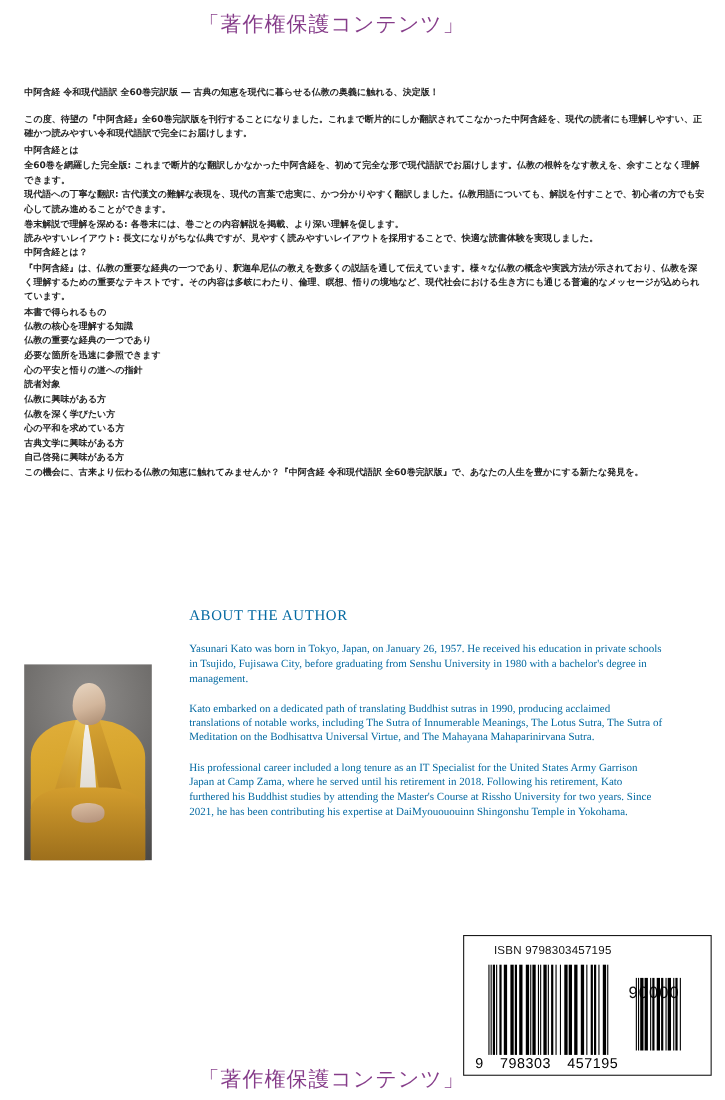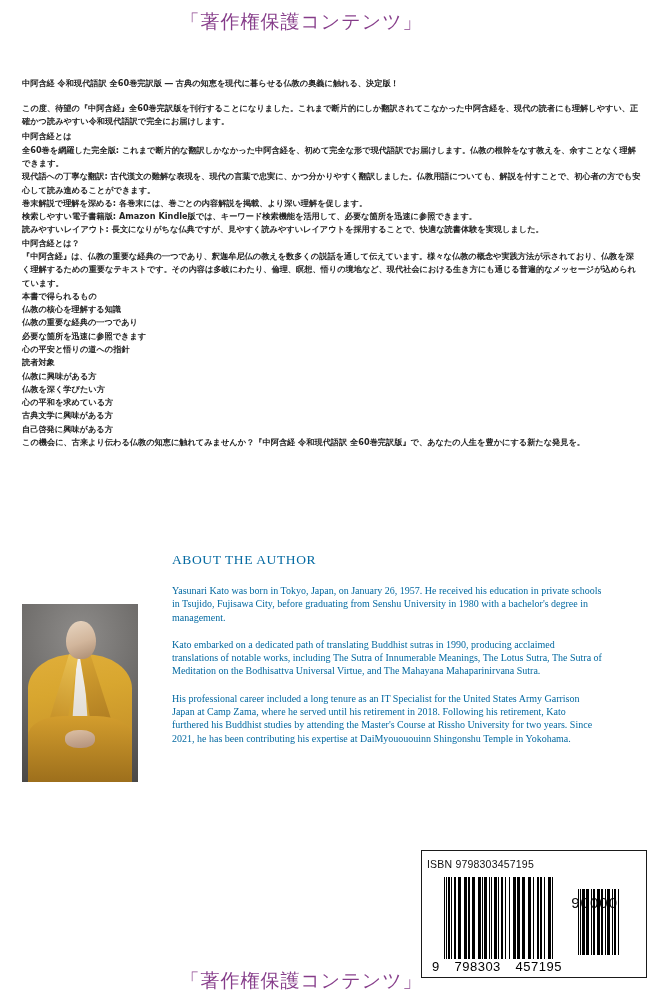--- a/index.html
+++ b/index.html
@@ -186,21 +186,21 @@
     top: 850px;
     width: 226px;
     height: 128px;
     background: #ffffff;
     border: 1px solid #1a1a1a;
     box-sizing: border-box;
     z-index: 20;
   }
   #isbn-text {
     position: absolute;
-    left: 5px;
+    left: 27px;
     top: 7px;
     font-family: "Liberation Sans", sans-serif;
     font-size: 10.5px;
     color: #111;
     letter-spacing: 0.2px;
     white-space: nowrap;
   }
   #price-code {
     position: absolute;
     right: 28px;
@@ -255,21 +255,20 @@
 
     <p class="jp-headline">中阿含経 令和現代語訳 全60巻完訳版 ― 古典の知恵を現代に暮らせる仏教の奥義に触れる、決定版！</p>
 
     <p class="jp-para">この度、待望の『中阿含経』全60巻完訳版を刊行することになりました。これまで断片的にしか翻訳されてこなかった中阿含経を、現代の読者にも理解しやすい、正確かつ読みやすい令和現代語訳で完全にお届けします。</p>
 
     <p class="jp-heading">中阿含経とは</p>
 
     <p class="jp-line">全60巻を網羅した完全版: これまで断片的な翻訳しかなかった中阿含経を、初めて完全な形で現代語訳でお届けします。仏教の根幹をなす教えを、余すことなく理解できます。</p>
     <p class="jp-line">現代語への丁寧な翻訳: 古代漢文の難解な表現を、現代の言葉で忠実に、かつ分かりやすく翻訳しました。仏教用語についても、解説を付すことで、初心者の方でも安心して読み進めることができます。</p>
     <p class="jp-line">巻末解説で理解を深める: 各巻末には、巻ごとの内容解説を掲載、より深い理解を促します。</p>
-    <p class="jp-line">検索しやすい電子書籍版: Amazon Kindle版では、キーワード検索機能を活用して、必要な箇所を迅速に参照できます。</p>
     <p class="jp-line">読みやすいレイアウト: 長文になりがちな仏典ですが、見やすく読みやすいレイアウトを採用することで、快適な読書体験を実現しました。</p>
 
     <p class="jp-heading">中阿含経とは？</p>
     <p class="jp-line">『中阿含経』は、仏教の重要な経典の一つであり、釈迦牟尼仏の教えを数多くの説話を通して伝えています。様々な仏教の概念や実践方法が示されており、仏教を深く理解するための重要なテキストです。その内容は多岐にわたり、倫理、瞑想、悟りの境地など、現代社会における生き方にも通じる普遍的なメッセージが込められています。</p>
 
     <p class="jp-heading">本書で得られるもの</p>
     <p class="jp-line">仏教の核心を理解する知識</p>
     <p class="jp-line">仏教の重要な経典の一つであり</p>
     <p class="jp-line">必要な箇所を迅速に参照できます</p>
     <p class="jp-line">心の平安と悟りの道への指針</p>

